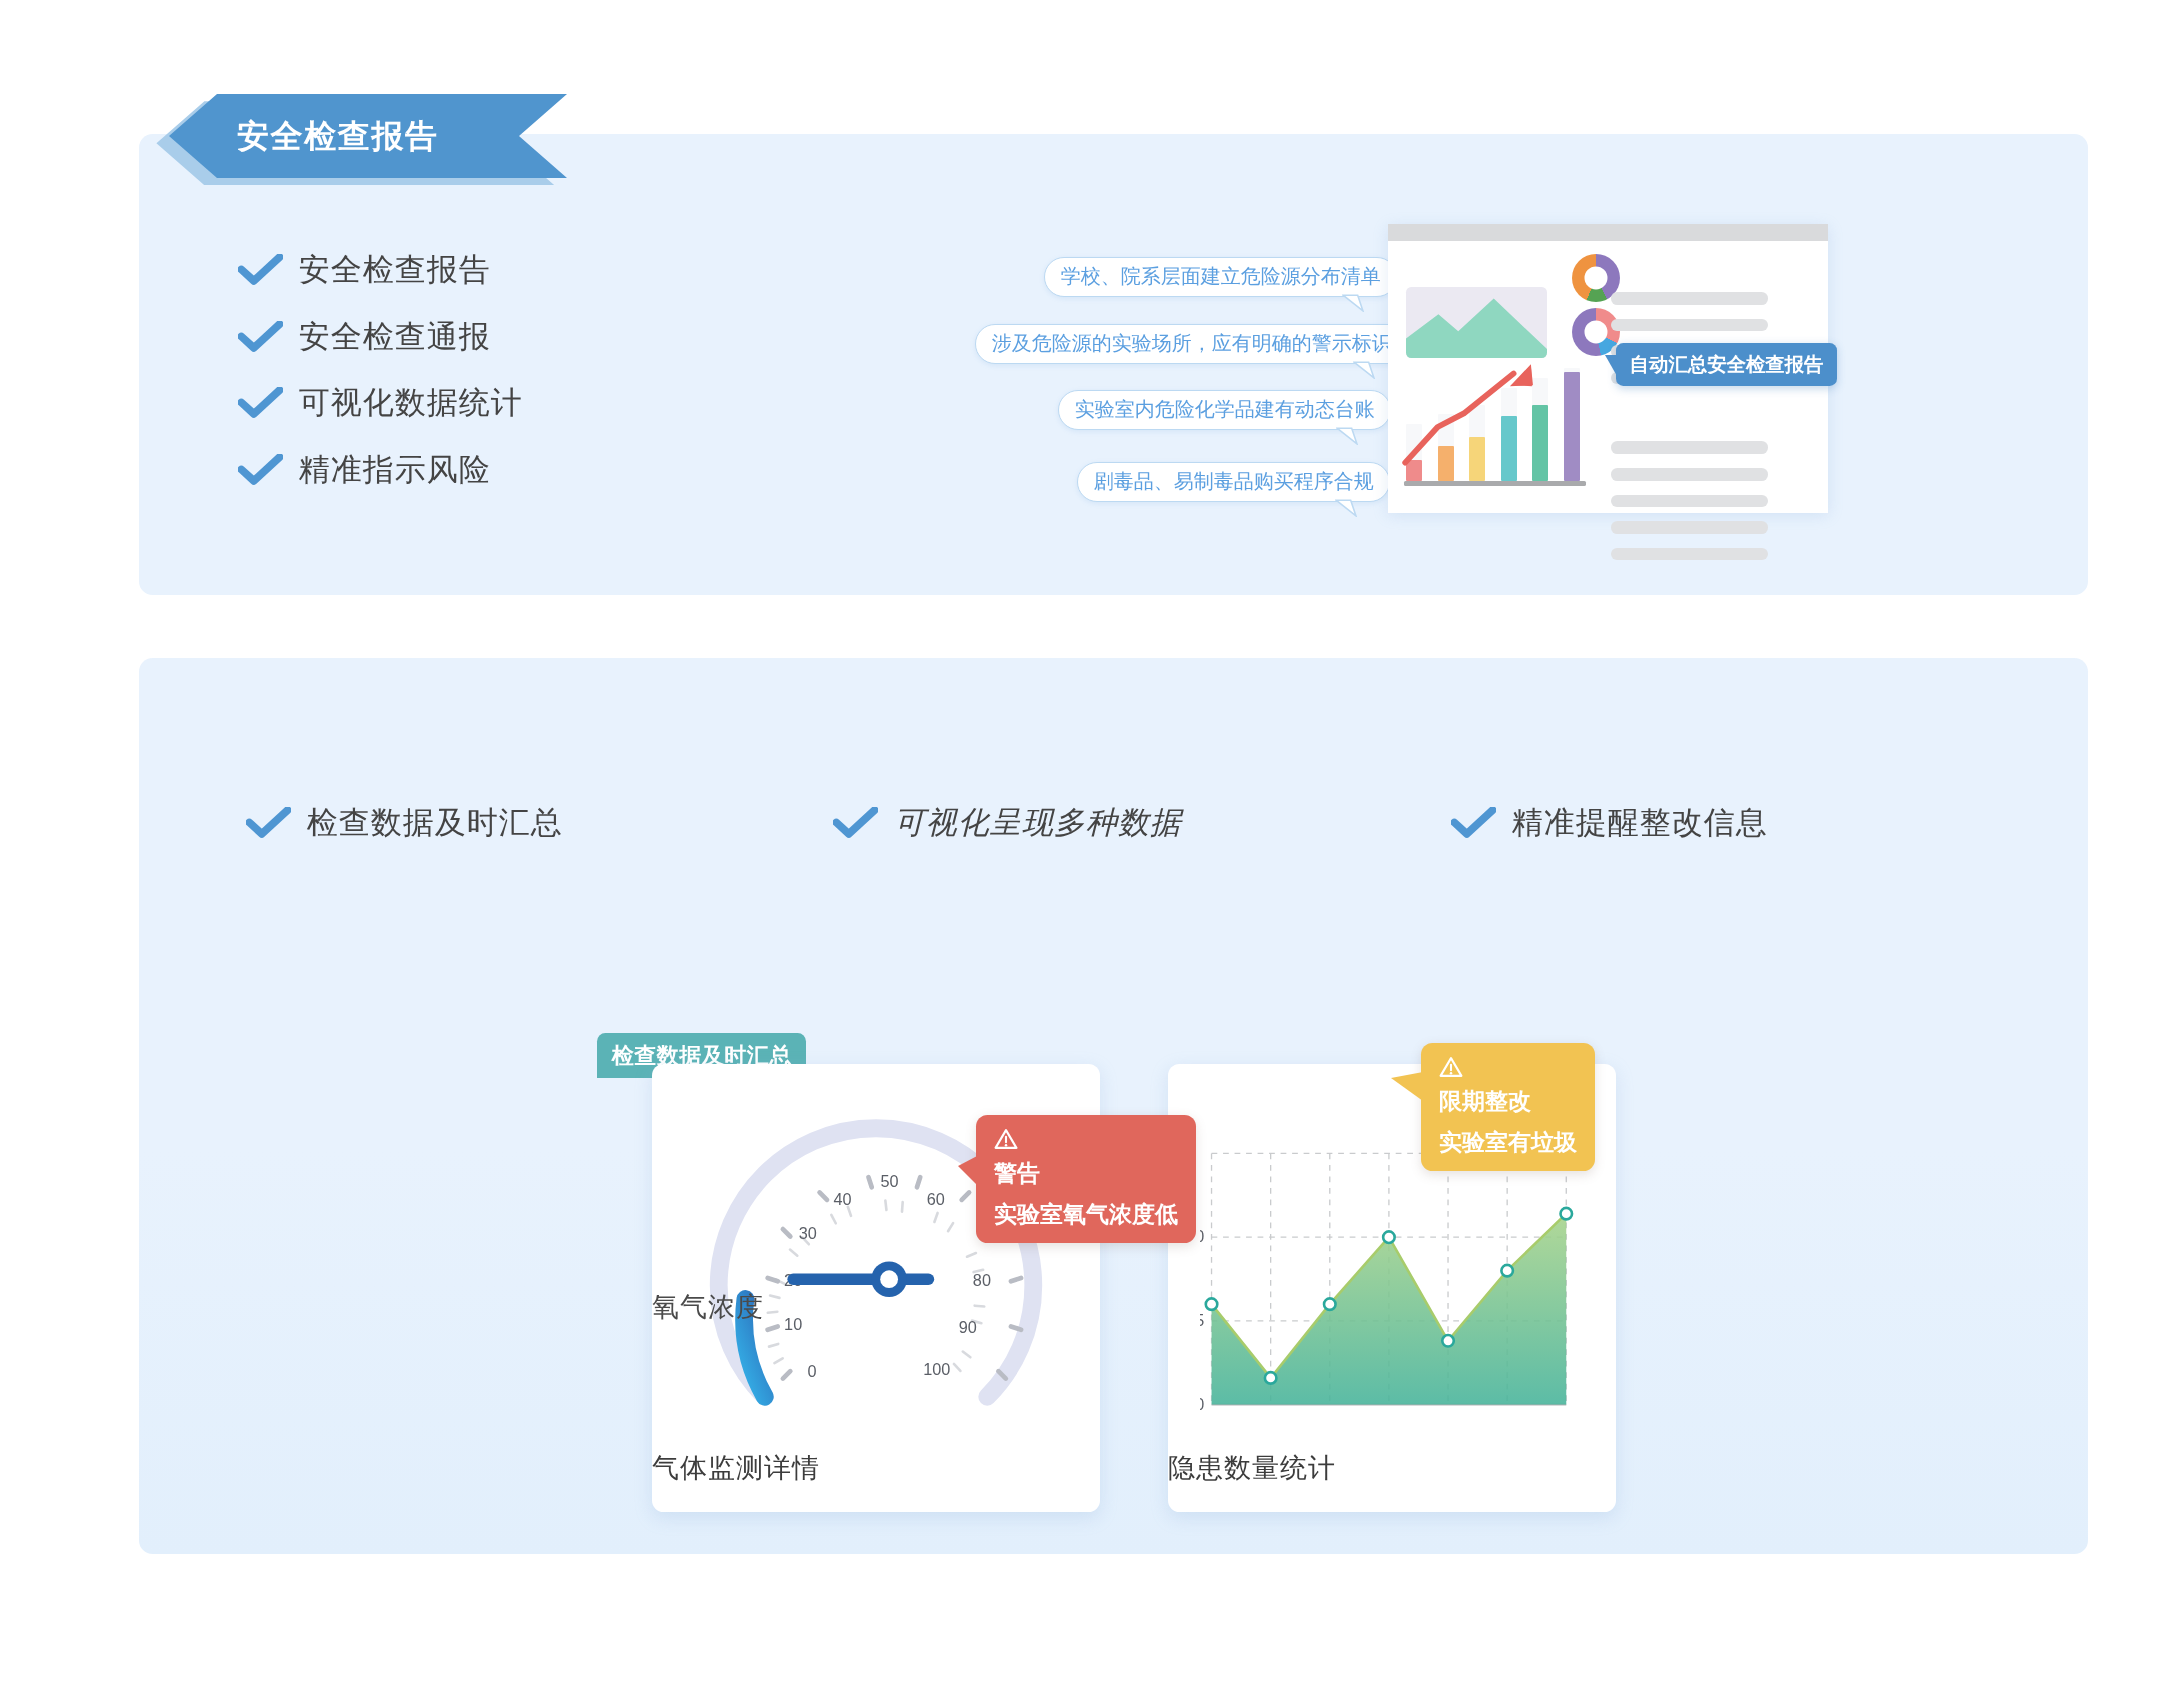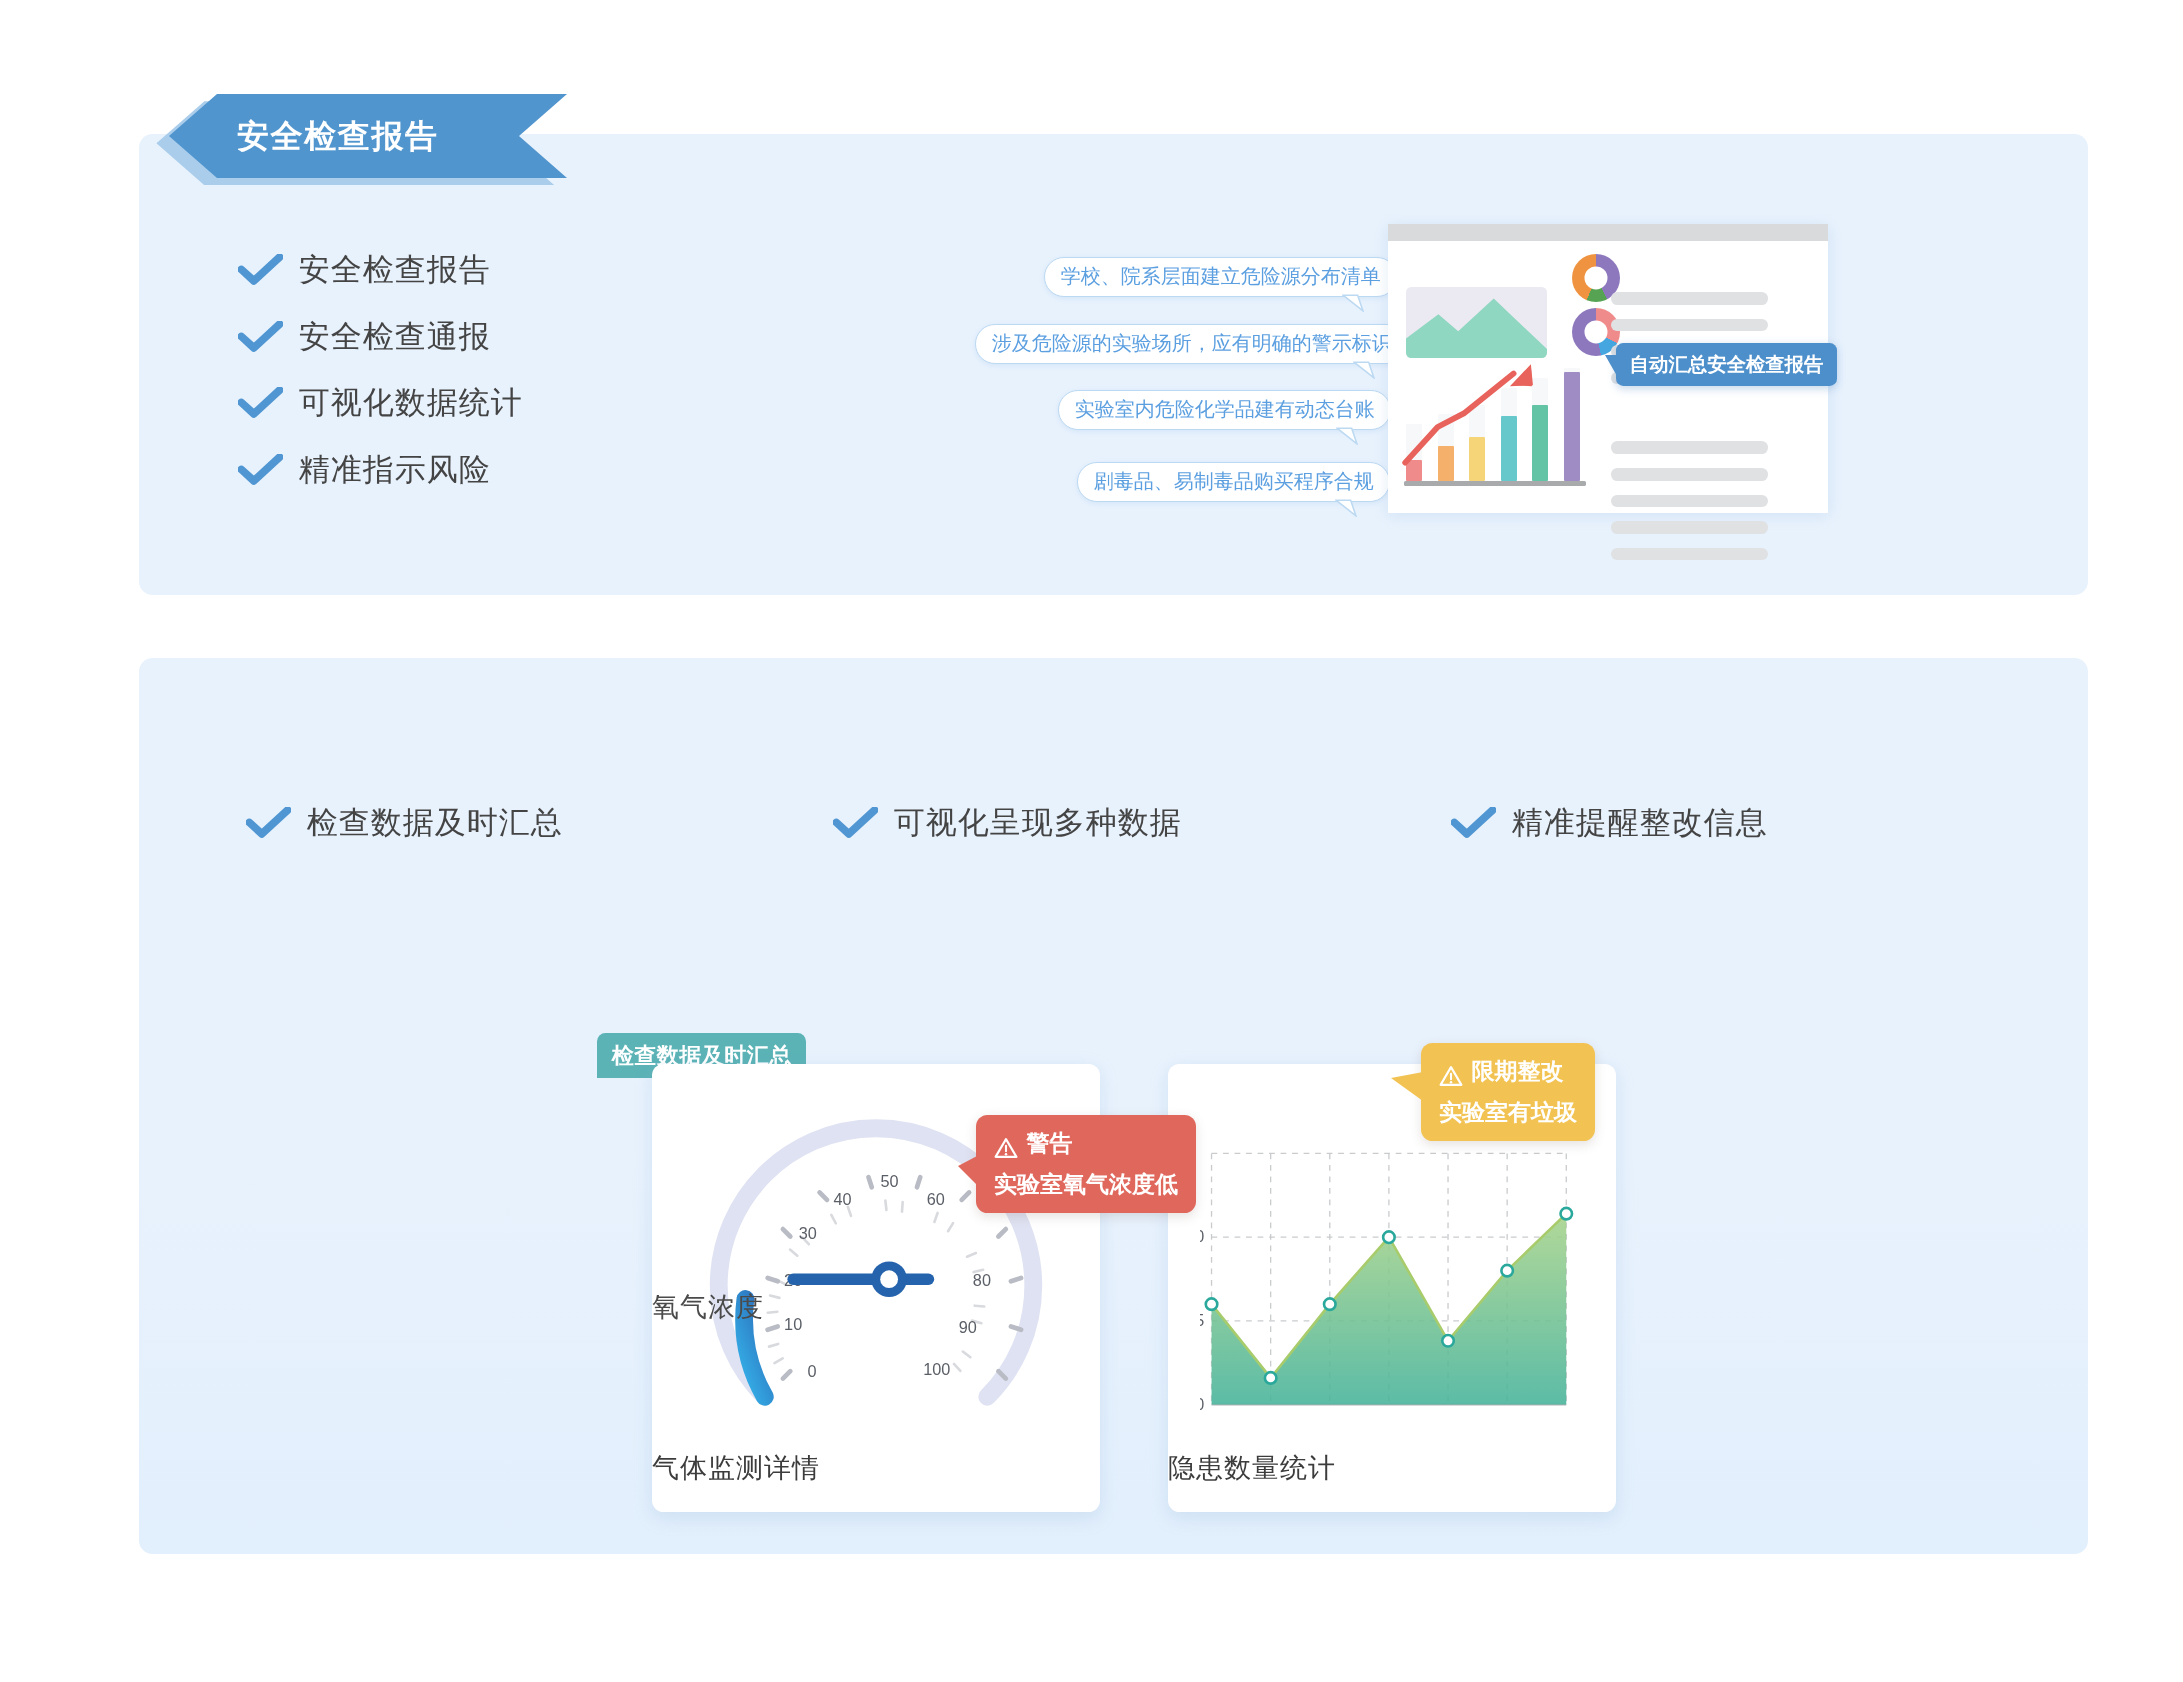--- a/index.html
+++ b/index.html
@@ -67,41 +67,41 @@
      height:43px;line-height:43px;white-space:nowrap;
      box-shadow:0 2.6px 8.4px rgba(70,130,190,.30);}
   #doc-callout .notch{position:absolute;left:-11.5px;top:11.5px;width:0;height:0;
      border-top:0 solid transparent;border-bottom:21px solid transparent;
      border-right:12.6px solid #4c8fcb;}
 
   
   .feat-row{position:absolute;left:246px;top:802px;width:1572px;display:flex;}
   .feat{display:flex;align-items:center;}
   .feat:nth-child(1){width:587px;}
-  .feat:nth-child(2){width:618px;}
+  .feat:nth-child(2){width:618px;font-style:italic;}
   .feat-icon{width:45px;height:32px;flex:none;}
   .feat-text{font-size:31px;color:#444;margin-left:15.7px;letter-spacing:1px;white-space:nowrap;}
 
   
   .card{position:absolute;background:#fff;border-radius:11.5px;
      box-shadow:0 5.2px 18px rgba(130,170,215,.22);}
   #card-gauge{left:652px;top:1064px;width:448px;height:448px;}
   #card-area{left:1168px;top:1064px;width:448px;height:448px;}
   .card-title{position:absolute;bottom:26px;width:100%;
      font-size:27px;color:#3c3c3c;letter-spacing:1px;}
 
   
   #teal-badge{position:absolute;left:597px;top:1033px;background:#5bb3b6;
      border-radius:8.4px 8.4px 8.4px 0;color:#fff;font-size:22px;font-weight:bold;
      padding:0 14.7px;height:45px;line-height:45px;white-space:nowrap;letter-spacing:0.5px;}
 
   
   .tip{position:absolute;border-radius:11.5px;color:#fff;padding:12.6px 18px;
      white-space:nowrap;box-shadow:0 3.1px 10.5px rgba(120,100,90,.18);}
-  .tip .l1{font-size:23px;font-weight:bold;display:flex;align-items:flex-end;gap:8.4px;}
+  .tip .l1{font-size:23px;font-weight:bold;display:flex;align-items:flex-start;gap:8.4px;flex-direction:column;}
   .tip .l2{font-size:23px;font-weight:bold;margin-top:10.5px;}
   #tip-warn{left:976px;top:1115px;background:#e0675c;}
   #tip-warn .notch{position:absolute;left:-18px;top:40px;width:0;height:0;
      border-top:11.5px solid transparent;border-bottom:21px solid transparent;
      border-right:21px solid #e0675c;}
   #tip-fix{left:1421px;top:1043px;background:#f2c352;}
   #tip-fix .notch{position:absolute;left:-30px;top:29px;width:0;height:0;
      border-top:6.3px solid transparent;border-bottom:23px solid transparent;
      border-right:32px solid #f2c352;}
   .warn-tri{width:24px;height:22px;flex:none;}

